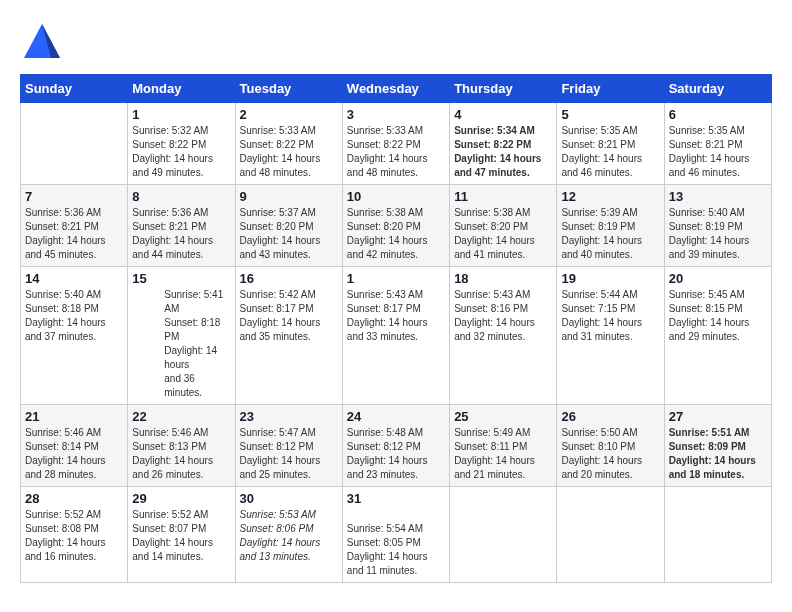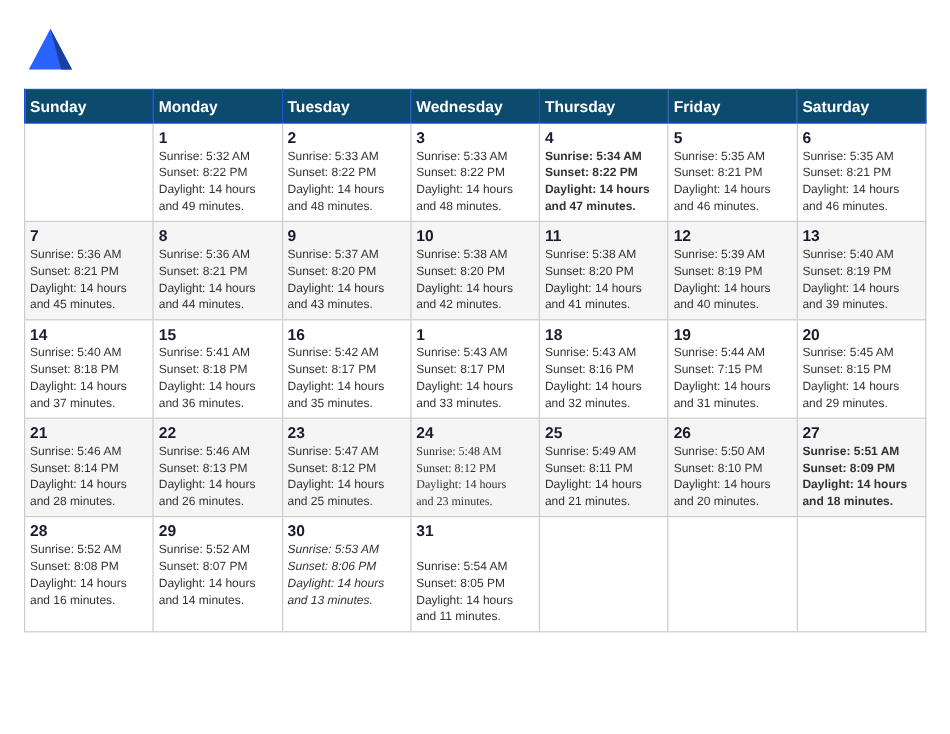--- a/index.html
+++ b/index.html
@@ -29,21 +29,21 @@
       font-size: 16px;
       color: #1a1a2e;
       margin-top: 2px;
     }
     .calendar {
       width: 100%;
       border-collapse: collapse;
       font-size: 11px;
     }
     .calendar th {
-      background-color: #0c4a6e;
+      background-color: #1d4ed8;
       color: white;
       padding: 6px 4px;
       text-align: left;
       font-size: 13px;
       font-weight: bold;
       border: 1px solid #1a4fd6;
     }
     .calendar td {
       border: 1px solid #ccc;
       vertical-align: top;
@@ -221,21 +221,21 @@
       <tr>
         <td>
           <div class="day-num">14</div>
           <div class="day-info" style="white-space: pre-line;">Sunrise: 5:40 AM
 Sunset: 8:18 PM
 Daylight: 14 hours
 and 37 minutes.</div>
         </td>
         <td>
           <div class="day-num">15</div>
-          <div class="day-info" style="white-space: pre-line;">Sunrise: 5:41 AM
+          <div class="day-info" style="white-space: pre-line; margin-left: 32px;">Sunrise: 5:41 AM
 Sunset: 8:18 PM
 Daylight: 14 hours
 and 36 minutes.</div>
         </td>
         <td>
           <div class="day-num">16</div>
           <div class="day-info" style="white-space: pre-line;">Sunrise: 5:42 AM
 Sunset: 8:17 PM
 Daylight: 14 hours
 and 35 minutes.</div>
@@ -286,21 +286,21 @@
         </td>
         <td>
           <div class="day-num">23</div>
           <div class="day-info" style="white-space: pre-line;">Sunrise: 5:47 AM
 Sunset: 8:12 PM
 Daylight: 14 hours
 and 25 minutes.</div>
         </td>
         <td>
           <div class="day-num">24</div>
-          <div class="day-info" style="white-space: pre-line; font-family: Liberation Serif, serif;">Sunrise: 5:48 AM
+          <div class="day-info" style="white-space: pre-line;">Sunrise: 5:48 AM
 Sunset: 8:12 PM
 Daylight: 14 hours
 and 23 minutes.</div>
         </td>
         <td>
           <div class="day-num">25</div>
           <div class="day-info" style="white-space: pre-line;">Sunrise: 5:49 AM
 Sunset: 8:11 PM
 Daylight: 14 hours
 and 21 minutes.</div>

